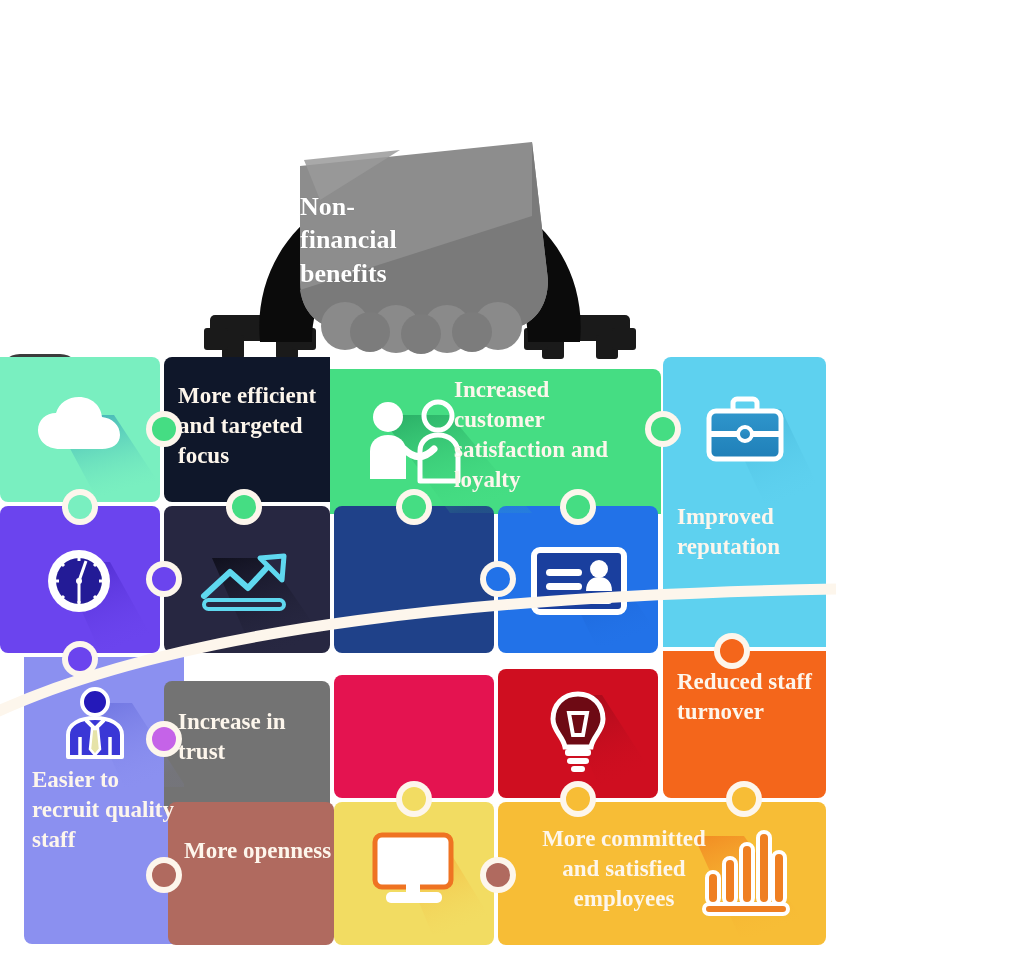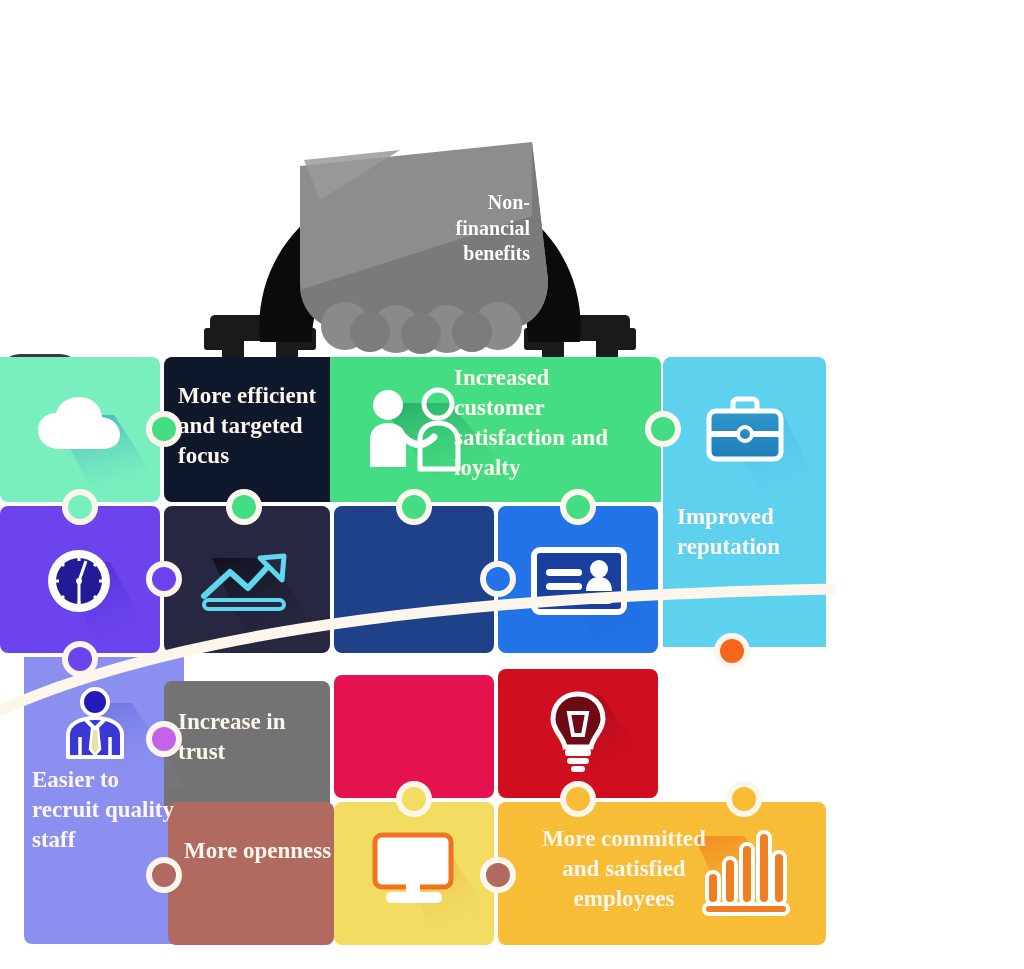--- a/index.html
+++ b/index.html
@@ -4,21 +4,21 @@
 <style>
   html,body{margin:0;padding:0;background:#ffffff;}
   body{width:1024px;height:969px;position:relative;overflow:hidden;
        font-family:"Liberation Serif","DejaVu Serif",serif;}
 
   #stage{position:absolute;left:0;top:0;width:1024px;height:969px;}
 
   
   .hand-wrap{position:absolute;left:200px;top:130px;width:440px;height:240px;}
   .case-title{position:absolute;left:300px;top:190px;width:230px;
-              text-align:right;color:#ffffff;font-weight:bold;font-size:20px;
+              text-align:left;color:#ffffff;font-weight:bold;font-size:26px;
               line-height:1.28;z-index:8;text-shadow:0 0 1px rgba(0,0,0,.2);}
 
   
   #board{position:absolute;left:0px;top:355px;width:826px;height:590px;}
   .pc{position:absolute;box-sizing:border-box;overflow:hidden;}
   .pc .lbl{position:absolute;color:#fdf6ec;font-weight:bold;
            font-size:23px;line-height:1.3;z-index:6;}
   .pc .ic{position:absolute;z-index:5;}
   .shadow{position:absolute;z-index:3;pointer-events:none;}
 
@@ -99,21 +99,21 @@
           <path d="M22 52 C8 52 0 43 0 33 C0 23 8 16 18 16 C21 6 30 0 41 0
                    C54 0 63 9 64 20 C74 21 82 28 82 38 C82 47 74 52 64 52 Z" fill="#ffffff"></path>
         </svg>
       </div>
     </div>
 
     <div class="pc" style="left:164px;top:2px;width:166px;height:145px;background:#0f172a;border-radius:8px 0 0 8px;">
       <div class="lbl" style="left:14px;top:24px;width:150px;">More efficient and targeted focus</div>
     </div>
 
-    <div class="pc" style="left:330px;top:2px;width:331px;height:145px;background:#45dd83;border-radius:0 8px 0 0;">
+    <div class="pc" style="left:330px;top:14px;width:331px;height:145px;background:#45dd83;border-radius:0 8px 0 0;">
       <svg class="shadow" style="left:50px;top:40px;" width="160" height="110" viewBox="0 0 160 110">
         <defs>
             <linearGradient id="shPpl" x1="0" y1="0" x2="0.5" y2="1">
           <stop offset="0%" stop-color="#21a05d" stop-opacity="0.8"></stop>
           <stop offset="100%" stop-color="#45dd83" stop-opacity="0.1"></stop>
             </linearGradient>
           </defs>
         <path d="M0 6 L70 6 L152 104 L70 104 Z" fill="url(#shPpl)"></path>
       </svg>
       <div class="ic" style="left:36px;top:32px;">
@@ -277,20 +277,23 @@
         <svg width="58" height="82" viewBox="0 0 58 82">
           <path d="M29 3 C14 3 4 14 4 28 C4 40 14 45 16 56 L42 56 C44 45 54 40 54 28 C54 14 44 3 29 3 Z" fill="#6e0a14" stroke="#ffffff" stroke-width="5"></path>
           <path d="M20 22 L38 22 L34 44 L24 44 Z" fill="none" stroke="#ffffff" stroke-width="4"></path>
           <rect x="16" y="58" width="26" height="7" rx="3" fill="#ffffff"></rect>
           <rect x="18" y="67" width="22" height="6" rx="3" fill="#ffffff"></rect>
           <rect x="22" y="75" width="14" height="6" rx="3" fill="#ffffff"></rect>
         </svg>
       </div>
     </div>
 
+    <div class="pc" style="left:663px;top:296px;width:163px;height:147px;background:#f4661b;border-radius:0 0 8px 8px;">
+      <div class="lbl" style="left:14px;top:16px;width:140px;">Reduced staff turnover</div>
+    </div>
 
     <div class="pc" style="left:168px;top:447px;width:166px;height:143px;background:#b06a5f;border-radius:8px;">
       <div class="lbl" style="left:16px;top:34px;width:148px;">More openness</div>
     </div>
 
     <div class="pc" style="left:334px;top:447px;width:160px;height:143px;background:#f2dc62;border-radius:8px;">
       <svg class="shadow" style="left:58px;top:30px;" width="120" height="110" viewBox="0 0 120 110">
         <defs>
             <linearGradient id="shMon" x1="0" y1="0" x2="0.5" y2="1">
           <stop offset="0%" stop-color="#f79a21" stop-opacity="0.9"></stop>

